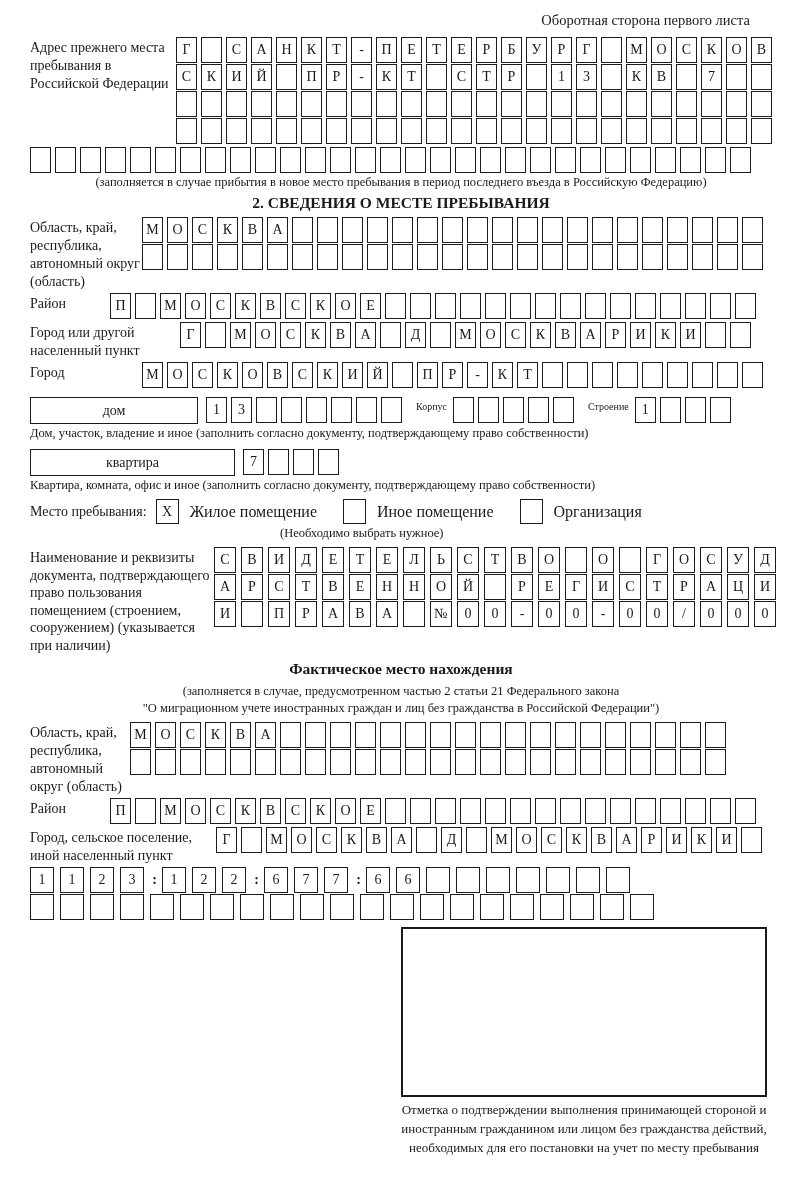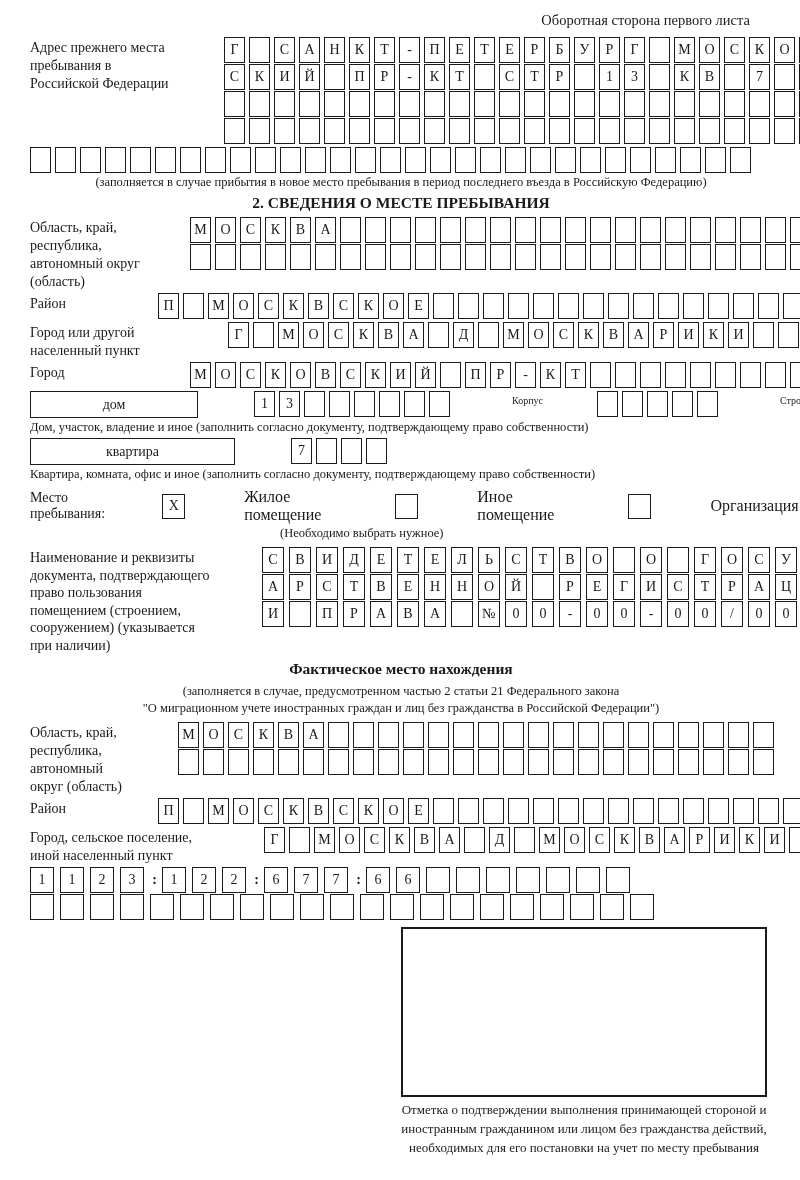--- a/index.html
+++ b/index.html
@@ -5,21 +5,21 @@
   * { margin:0; padding:0; box-sizing:border-box; }
   html,body { background:#ffffff; }
   body {
     width:800px; height:1180px; overflow:hidden;
     font-family:"Liberation Serif","DejaVu Serif",serif;
     color:#1a1a1a;
     padding:12px 28px 0 30px;
   }
   .backnote { text-align:right; font-size:14.5px; padding-right:22px; }
 
-  .row { display:flex; align-items:flex-start; margin-bottom:2px;gap:48px; }
+  .row { display:flex; align-items:flex-start; margin-bottom:2px; }
   .lbl { font-size:14px; line-height:18px; flex-shrink:0; padding-top:2px; }
   .w80{width:80px;} .w112{width:112px;} .w120{width:100px;} .w140{width:146px;}
   .w148{width:150px;} .w150{width:135px;} .w180{width:184px;} .w185{width:186px;}
 
   .grid { display:flex; flex-direction:column; }
   .cells { display:flex; margin-bottom:1px; }
   .cell {
     width:21px; height:26px; border:1.6px solid #1c1c1c; margin-right:4px;
     display:flex; align-items:center; justify-content:center;
     font-size:14px; background:#fff; flex-shrink:0;
@@ -51,21 +51,21 @@
 
   .doc-block { margin-top:0; }
   .doc-block .lbl { line-height:17.5px; }
 
   .fine2 { font-size:12.5px; line-height:16.5px; text-align:center; }
 
   .stamp-wrap { width:412px; margin-left:348px; margin-top:6px; }
   .stamp-box { width:366px; height:170px; border:2px solid #1c1c1c; margin:0 auto 3px auto; }
   .stamp-caption { font-size:13px; line-height:19px; text-align:center; }
 
-  .mt2{margin-top:2px;} .mt6{margin-top:6px;} .mt8{margin-top:8px;}
+  .mt2{margin-top:8px;} .mt6{margin-top:6px;} .mt8{margin-top:8px;}
 </style>
 </head>
 <body>
 
 <div class="backnote">Оборотная сторона первого листа</div>
 
 <div class="row mt8">
   <div class="lbl w140">Адрес прежнего места пребывания в Российской Федерации</div>
   <div class="grid">
     <div class="cells">

